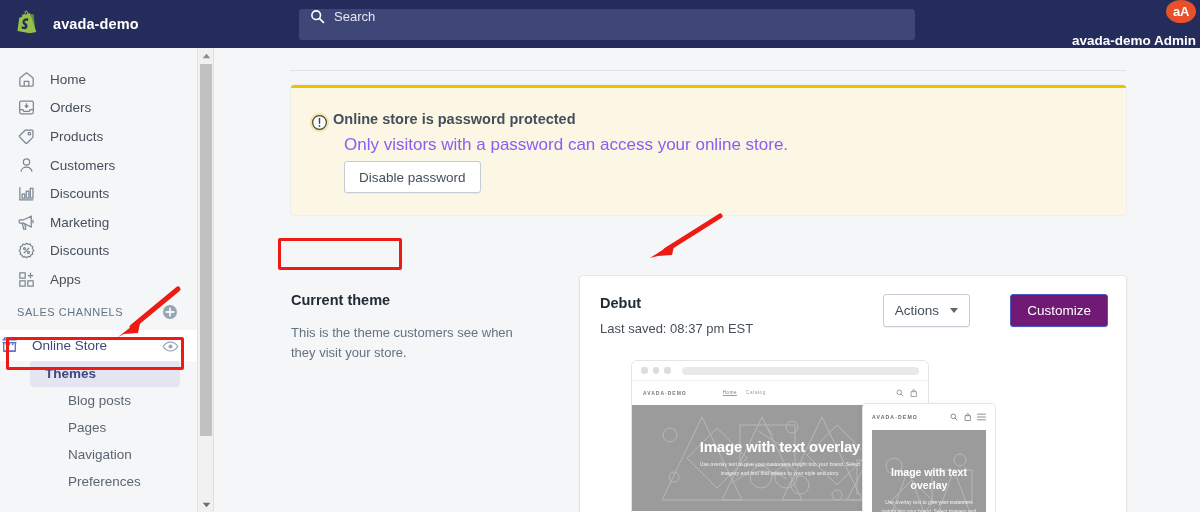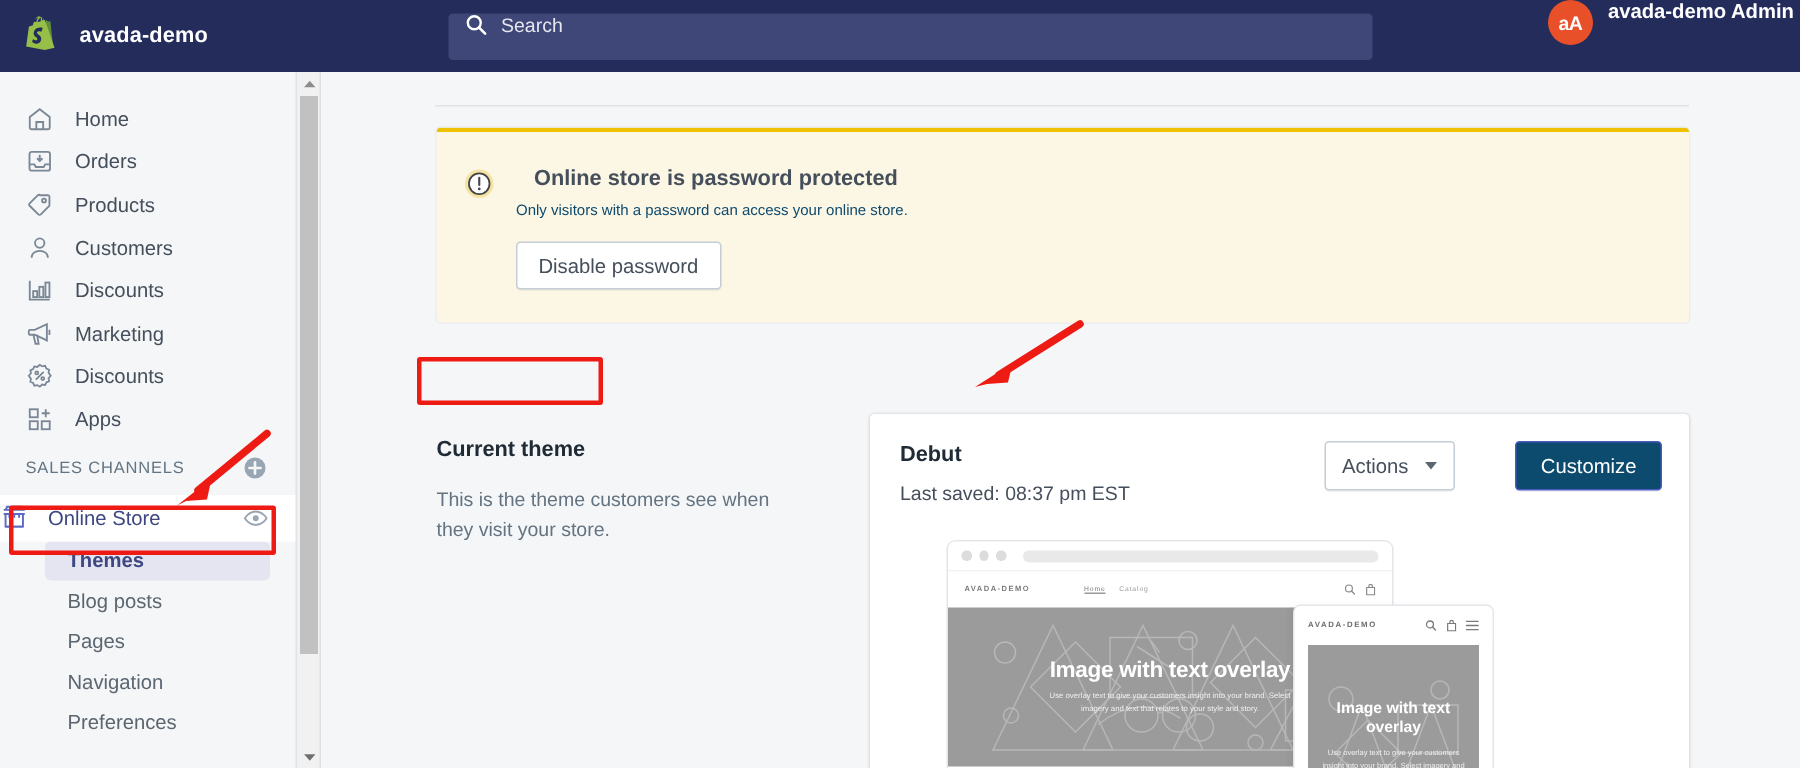--- a/index.html
+++ b/index.html
@@ -36,22 +36,23 @@
     width: 616px; height: 31px;
     background: #3f4778;
     border-radius: 3px;
     display: flex; align-items: flex-start; gap: 9px;
     padding-left: 11px;
   }
   .search-icon-box { width: 15px; height: 15px; flex: 0 0 auto; }
   .search-text { color: #e6e7ef; font-size: 13px; }
   .user-area {
     position: absolute; right: 0px; top: 0; height: 48px;
-    display: flex; align-items: flex-start; gap: 10px;
+    display: flex; align-items: flex-end; gap: 10px;
     padding-right: 4px;
+    flex-direction: column;
   }
   .avatar {
     width: 30px; height: 30px; border-radius: 50%;
     background: #e8502a; color: #ffffff;
     font-size: 13px; font-weight: bold;
     display: flex; align-items: center; justify-content: center;
     letter-spacing: -.3px;
   }
   .user-name {
     color: #ffffff; font-size: 13.5px; font-weight: bold;
@@ -88,21 +89,21 @@
     position: relative; height: 31px;
     display: flex; align-items: center; gap: 13px;
     background: #ffffff;
     cursor: pointer;
   }
   .store-label { font-size: 13.5px; color: #3f4780; font-weight: normal; }
   .eye-icon { position: absolute; left: 162px; width: 16px; height: 13px; }
 
   .sub-item {
     height: 27px; display: flex; align-items: center;
-    padding-left: 45px; cursor: pointer;
+    padding-left: 68px; cursor: pointer;
   }
   .sub-label { font-size: 13.5px; color: #5c6670; white-space: nowrap; }
   .sub-item.active {
     margin-left: 30px; padding-left: 15px; width: 150px;
     background: #e4e5f0; border-radius: 4px; height: 26px;
   }
   .sub-item.active .sub-label { color: #3f4780; font-weight: bold; text-align: center; }
 
   
   .scrollbar {
@@ -139,26 +140,26 @@
     background: #fcf6e4;
     border-top: 3px solid #eec200;
     border-radius: 3px 3px 3px 3px;
     box-shadow: 0 0 0 1px rgba(63,63,68,0.04);
   }
   .banner-icon {
     position: absolute; left: 18px; top: 24px;
     width: 21px; height: 21px;
   }
   .banner-title {
-    position: absolute; left: 65px; top: 23px;
+    position: absolute; left: 42px; top: 23px;
     font-size: 14.5px; font-weight: bold; color: #454f5b;
   }
   .banner-sub {
     position: absolute; left: 53px; top: 47px;
-    font-size: 10px; color: #0c4a6e;
+    font-size: 17px; color: #8b5cf6;
   }
   .banner-btn {
     position: absolute; left: 53px; top: 73px;
     height: 32px; padding: 0 14px;
     background: #ffffff; border: 1px solid #c4cdd5;
     border-radius: 3px;
     display: flex; align-items: center;
     font-size: 13.5px; color: #454f5b;
     cursor: pointer;
     box-shadow: 0 1px 0 rgba(22,29,37,.05);
@@ -198,21 +199,21 @@
     display: flex; align-items: center; gap: 11px;
     font-size: 13.5px; color: #454f5b; cursor: pointer;
     box-shadow: 0 1px 0 rgba(22,29,37,.05);
   }
   .caret { width: 0; height: 0;
     border-left: 4.5px solid transparent; border-right: 4.5px solid transparent;
     border-top: 5px solid #5c6670; }
   .customize-btn {
     position: absolute; right: 18px; top: 18px;
     height: 33px; padding: 0 16px;
-    background: #0c4a6e; border: 1px solid #4959bd; border-radius: 3px;
+    background: #701a75; border: 1px solid #4959bd; border-radius: 3px;
     display: flex; align-items: center;
     font-size: 13.5px; color: #ffffff; font-weight: normal; cursor: pointer;
     box-shadow: 0 1px 0 rgba(22,29,37,.05);
   }
 
   
   .preview-desktop {
     position: absolute; left: 52px; top: 85px;
     width: 296px; height: 300px;
     background: #ffffff;

